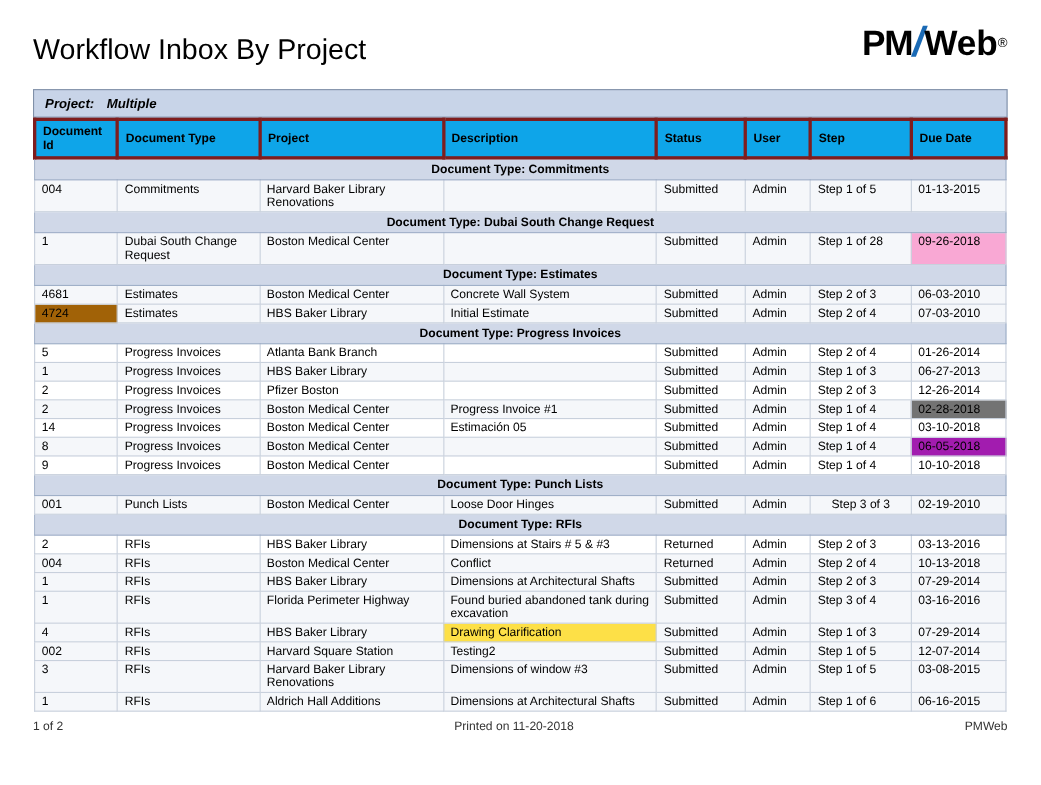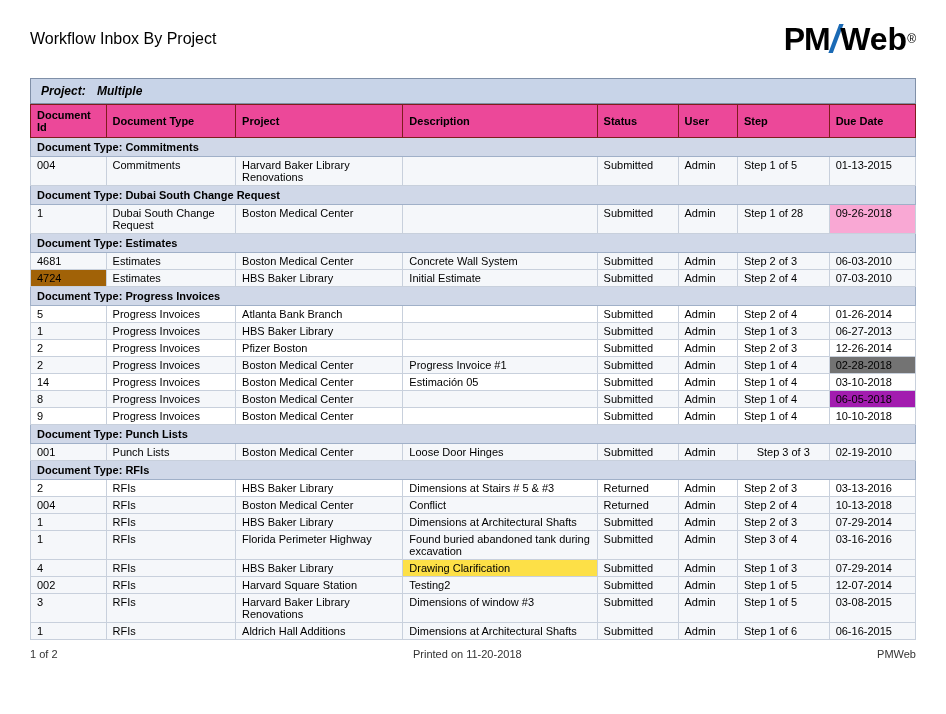--- a/index.html
+++ b/index.html
@@ -14,21 +14,21 @@
     }
 
     .header-area {
       display: flex;
       justify-content: space-between;
       align-items: flex-start;
       margin-bottom: 20px;
     }
 
     .page-title {
-      font-size: 16px;
+      font-size: 26px;
       font-weight: normal;
       color: #000;
       margin-top: 10px;
     }
 
     .logo {
       display: flex;
       align-items: center;
       font-size: 32px;
       font-weight: bold;
@@ -60,36 +60,37 @@
     .project-header .label { font-weight: bold; font-style: italic; }
     .project-header .value { font-weight: bold; font-style: italic; margin-left: 8px; }
 
     table {
       width: 100%;
       border-collapse: collapse;
       font-size: 11px;
     }
 
     .col-header {
-      background: #ec4899;
+      background: #0ea5e9;
       color: #000;
       font-weight: bold;
       padding: 4px 6px;
-      border: 1px solid #7f1d1d;
+      border: 3px solid #7f1d1d;
       text-align: left;
       font-size: 11px;
     }
 
     .group-header td {
       background: #d0d8e8;
       font-weight: bold;
       padding: 3px 6px;
       border: 1px solid #a0b0c8;
       font-style: normal;
       font-size: 11px;
+      text-align: center;
     }
 
     .data-row td {
       padding: 2px 6px;
       border: 1px solid #c8d0dc;
       vertical-align: top;
       background: #fff;
     }
 
     .data-row:nth-child(even) td {

